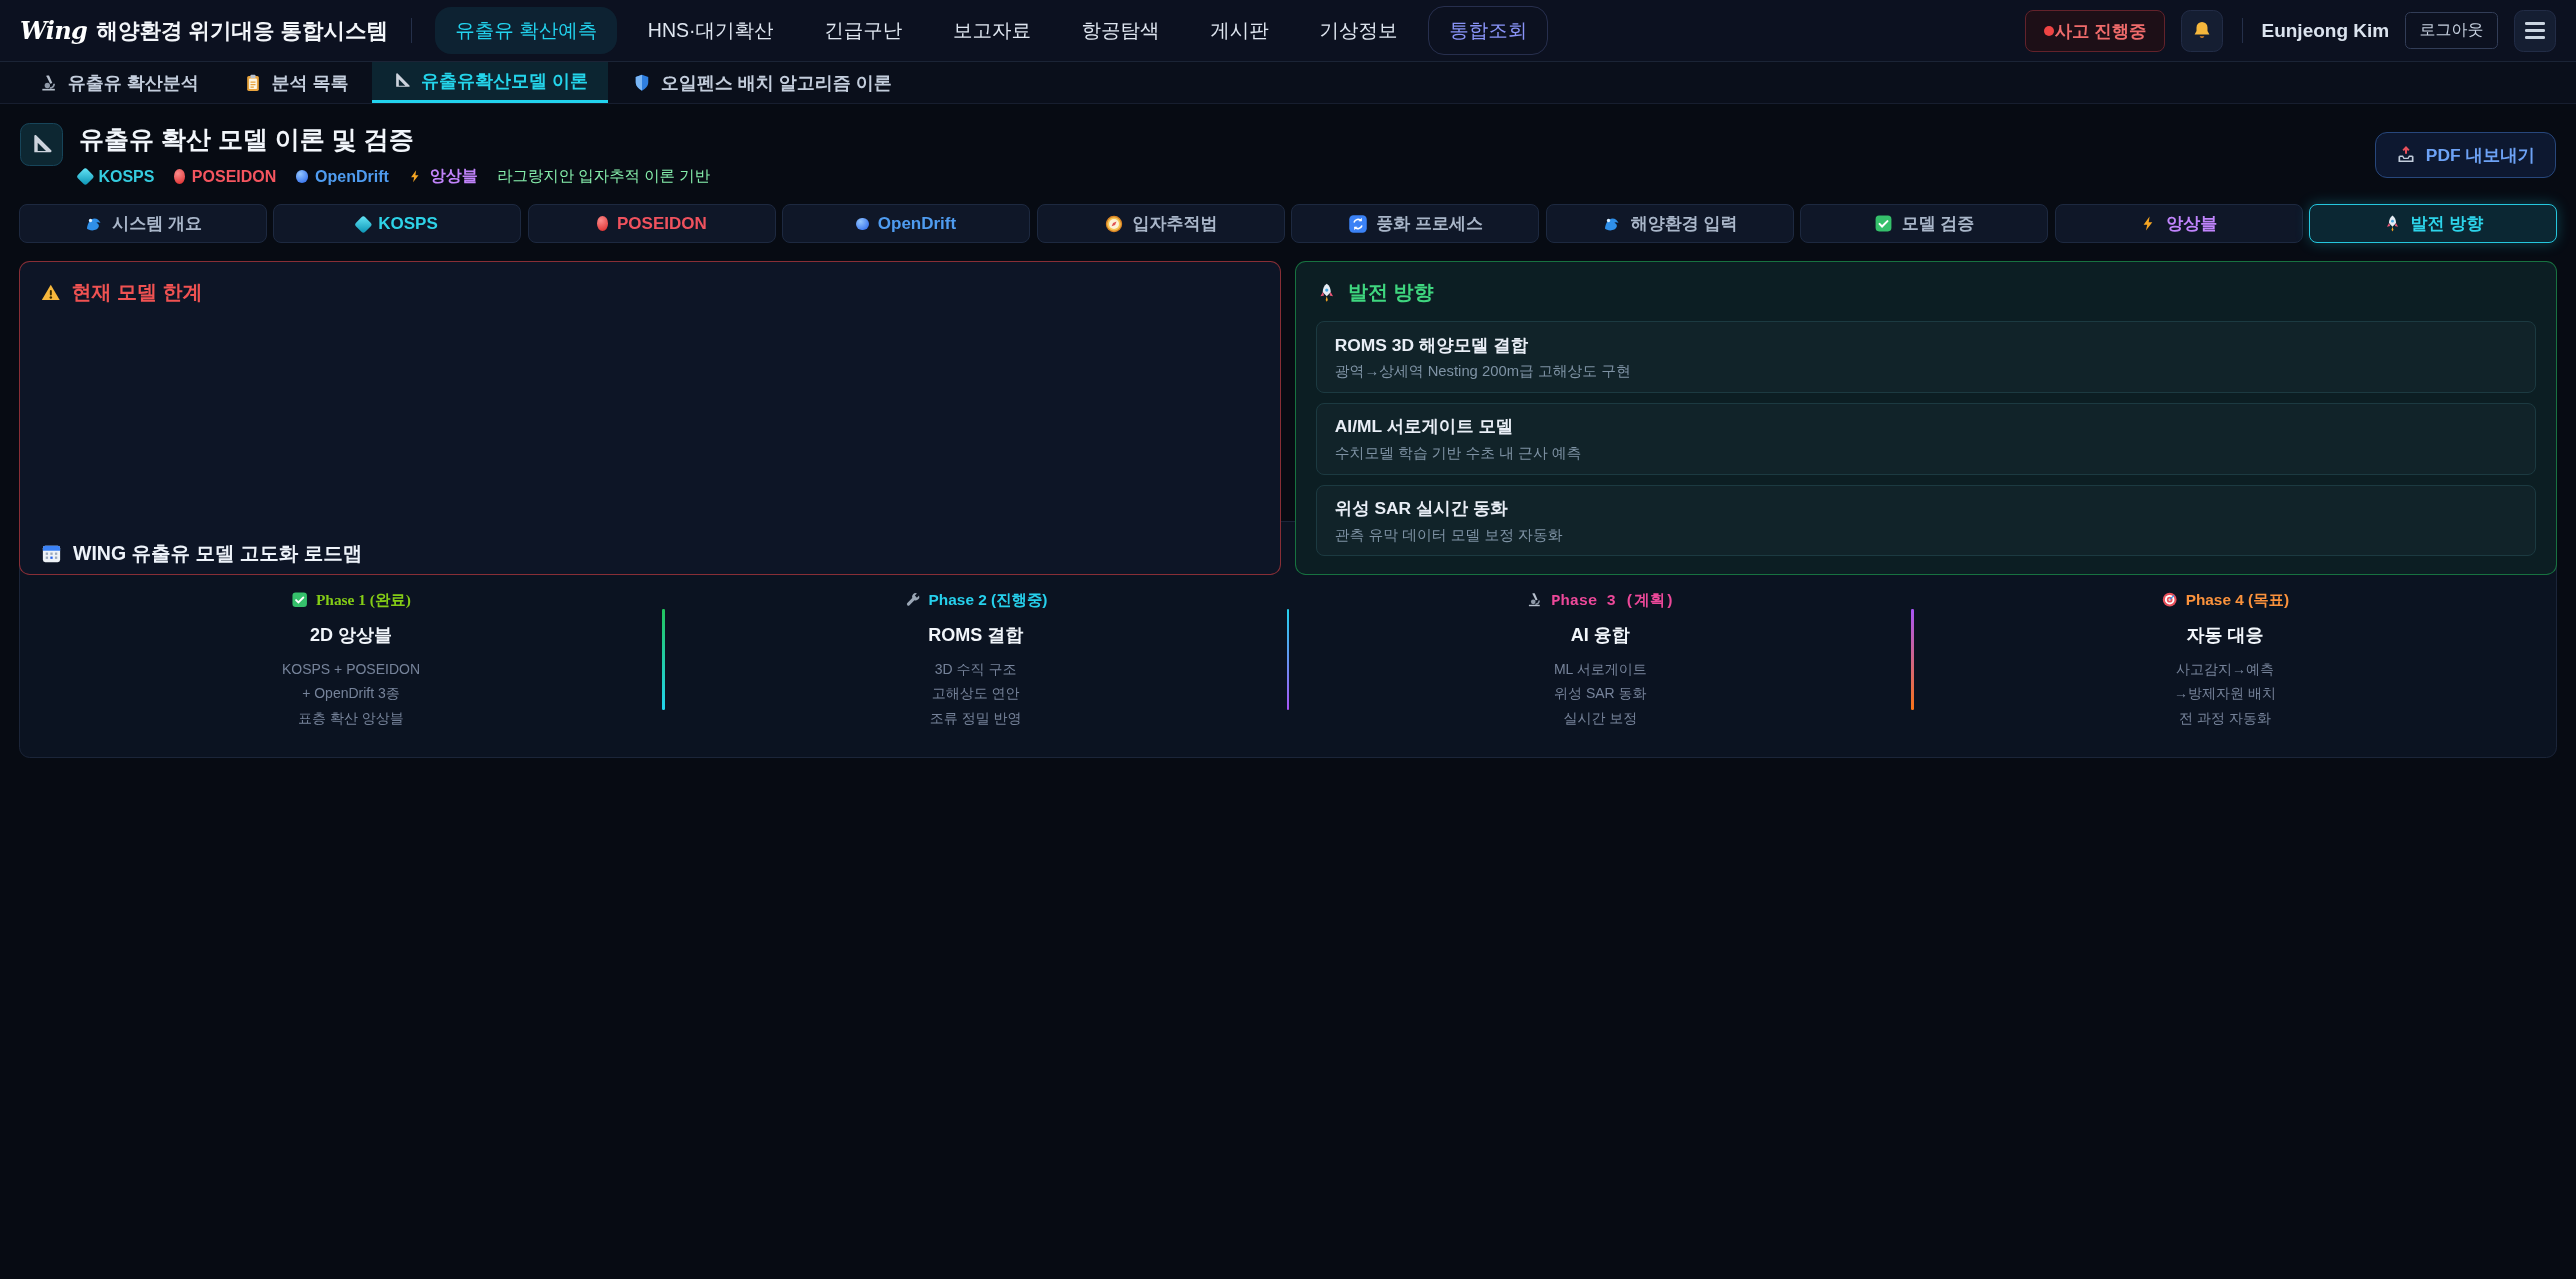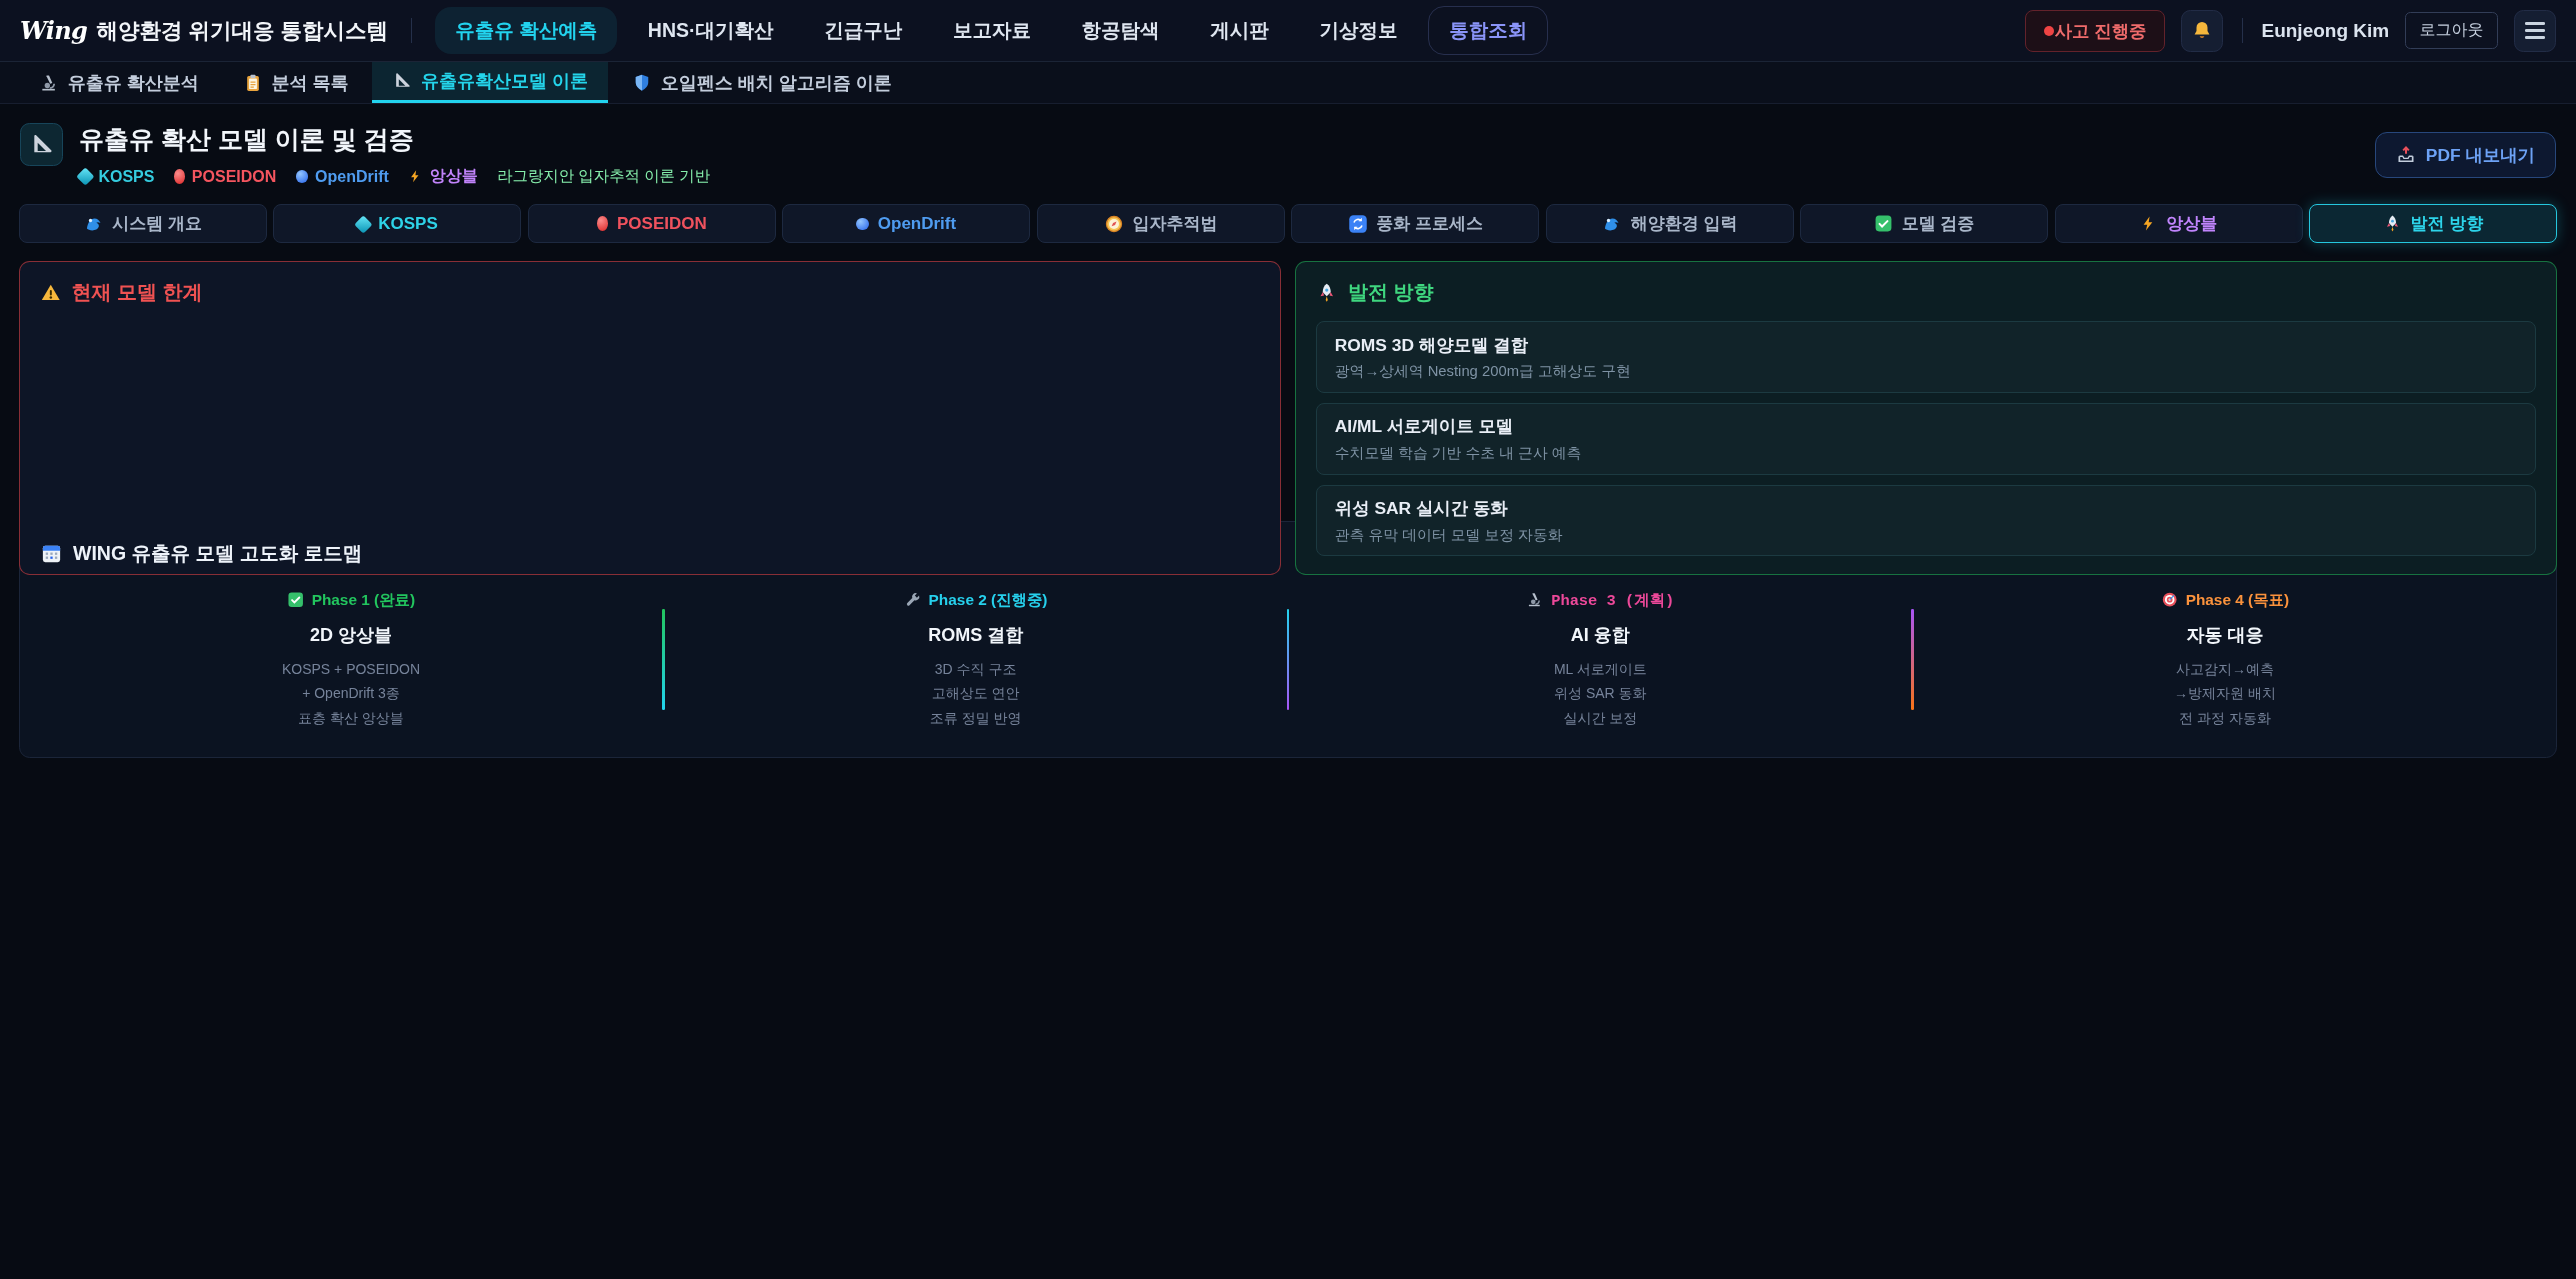--- a/index.html
+++ b/index.html
@@ -8,21 +8,21 @@
 
   
   .topbar { height:62px; background:#0c1120; border-bottom:0.7px solid #1b2436;
     display:flex; align-items:center; padding:0 20px; }
   .logo { display:flex; align-items:center; gap:9.4px; white-space:nowrap; }
   .logo .wing { font-family:"DejaVu Serif",serif; font-style:italic; font-weight:800;
     font-size:24px; color:#ffffff; letter-spacing:-0.7px; }
   .logo .sysname { font-size:21.5px; font-weight:800; color:#f3f6fa; }
   .vdiv { width:1.3px; height:25.5px; background:#25304a; margin:0 23px; flex:none; }
   .mainnav { display:flex; align-items:center; gap:10.7px; }
-  .navitem { font-size:19.5px; font-weight:700; color:#dfe6f0; padding:10px 20px;
+  .navitem { font-size:19.5px; font-weight:400; color:#dfe6f0; padding:10px 20px;
     border-radius:16px; cursor:pointer; white-space:nowrap; }
   .navitem.active { color:#22d3ee; background:rgba(34,211,238,.09); }
   .navitem.linked { color:#8a94f8; border:0.7px solid #272f4e; }
   .tb-right { margin-left:auto; display:flex; align-items:center; gap:16px; }
   .incident { display:flex; align-items:center; gap:1px; padding:8px 17.4px;
     border:0.7px solid #63222b; background:#1d0f17; border-radius:8px; }
   .incident .dot { width:10px; height:10px; border-radius:50%; background:#ef4444; }
   .incident .txt { color:#ef6b6b; font-size:17.4px; font-weight:700; white-space:nowrap; }
   .iconbtn { width:42px; height:42px; border-radius:9.4px; background:#151e32;
     border:0.7px solid #222c46; display:flex; align-items:center; justify-content:center; cursor:pointer; }
@@ -89,21 +89,21 @@
   .fut-item .d { font-size:14.8px; color:#7f93a5; margin-top:5.4px; }
 
   
   .roadmap { margin:17.4px 19px 0; background:#0b1321; border:0.7px solid #1b2539; border-radius:10.7px;
     padding:17.4px 20px 27px; }
   .rm-title { display:flex; align-items:center; gap:10px; font-size:19.5px; font-weight:800; color:#eef3fa; }
   .rm-cols { display:flex; align-items:center; margin-top:23px; }
   .rm-col { flex:1; text-align:center; }
   .rm-phase { display:flex; align-items:center; justify-content:center; gap:7.4px;
     font-size:15.4px; font-weight:800; }
-  .c-green{color:#22c55e;} .c-cyan{color:#26d0ec;} .c-purple{color:#ec4899;font-family:Liberation Mono, monospace;} .c-orange{color:#fb923c;}
+  .c-green{color:#84cc16;font-family:Liberation Serif, serif;} .c-cyan{color:#26d0ec;} .c-purple{color:#ec4899;font-family:Liberation Mono, monospace;} .c-orange{color:#fb923c;}
   .rm-name { font-size:18px; font-weight:800; color:#f2f6fb; margin:12px 0 10px; }
   .rm-line { font-size:14px; color:#76839a; line-height:1.75; }
   .rm-div { width:2.7px; height:101px; border-radius:1.3px; flex:none; }
   .rm-div.d1 { background:linear-gradient(#22c55e,#22d3ee); }
   .rm-div.d2 { background:linear-gradient(#22d3ee,#a855f7); }
   .rm-div.d3 { background:linear-gradient(#a855f7,#f97316); }
 
   svg { display:block; }
 </style>
 </head>

